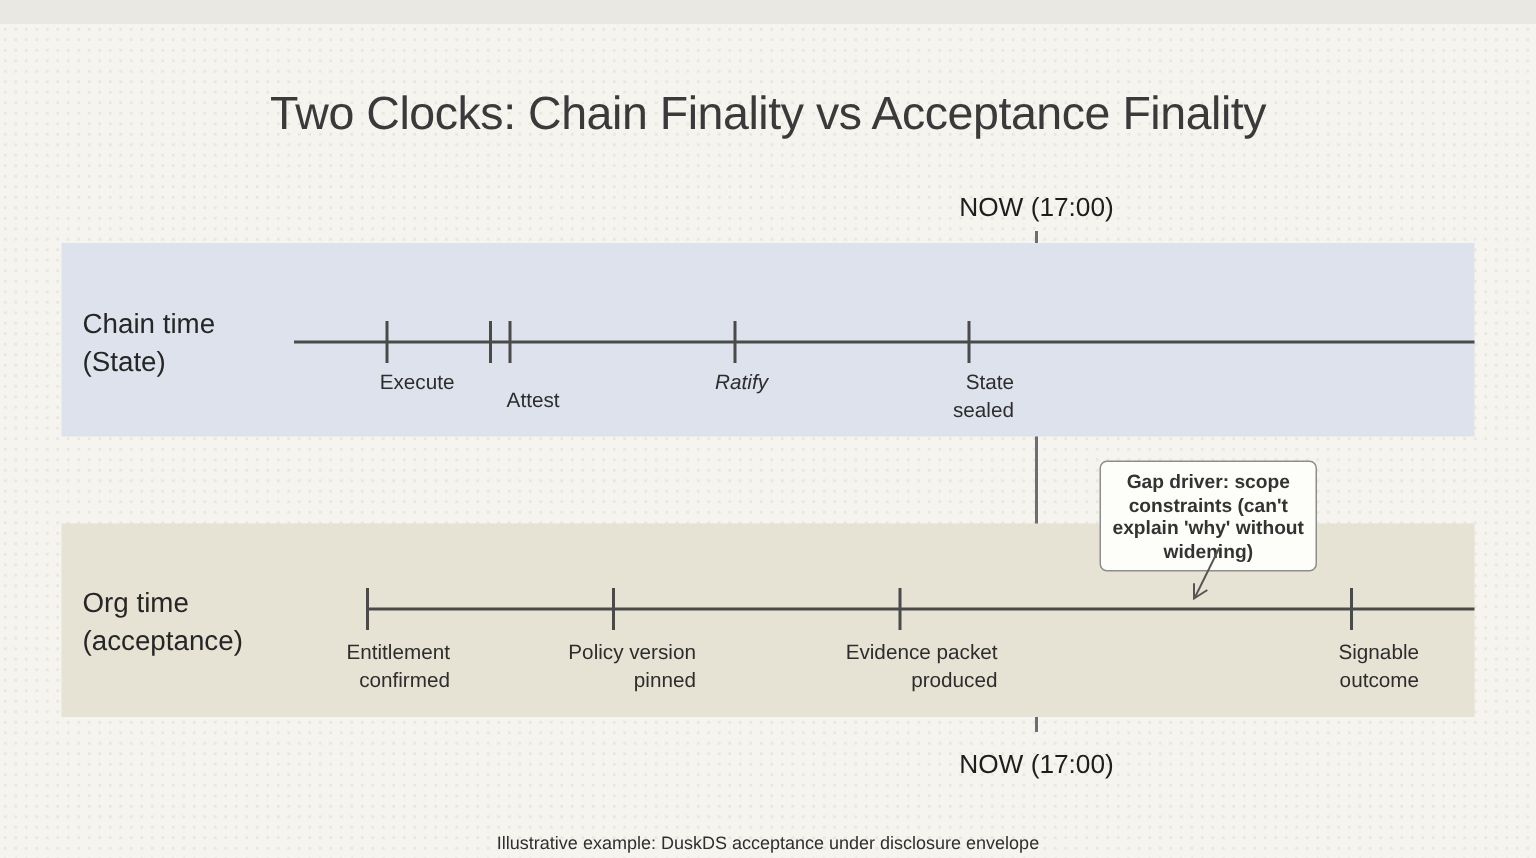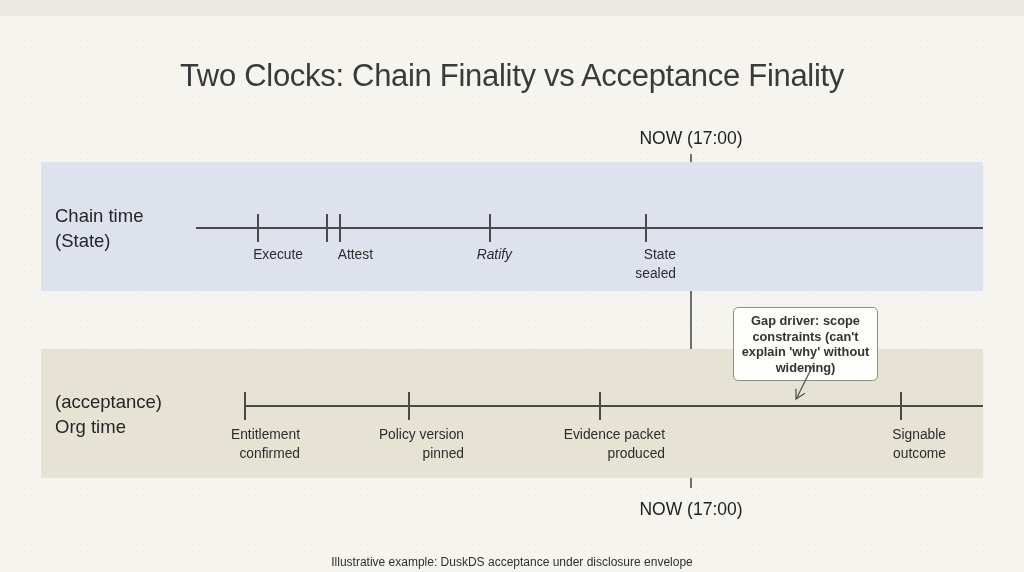--- a/index.html
+++ b/index.html
@@ -142,28 +142,28 @@
   </div>
 
   <div class="hline" style="left:196px; top:211px; width:787px;"></div>
   <div class="tick" style="left:257px; top:198px;"></div>
   <div class="tick" style="left:326px; top:198px;"></div>
   <div class="tick" style="left:339px; top:198px;"></div>
   <div class="tick" style="left:489px; top:198px;"></div>
   <div class="tick" style="left:645px; top:198px;"></div>
 
   <div class="event-label" style="left:258px; top:230px; width:90px;">Execute</div>
-  <div class="event-label" style="left:333px; top:230px; width:80px;">Attest</div>
+  <div class="event-label" style="left:333px; top:242px; width:80px;">Attest</div>
   <div class="event-label" style="left:472px; top:230px; width:80px;font-style:italic;">Ratify</div>
   <div class="event-label" style="left:646px; top:230px; width:60px;">State sealed</div>
 
   <div class="band org"></div>
   <div class="lane-label org">
+    <div>Org time</div>
     <div>(acceptance)</div>
-    <div>Org time</div>
   </div>
 
   <div class="hline" style="left:245px; top:389px; width:738px;"></div>
   <div class="tick" style="left:244px; top:376px;"></div>
   <div class="tick" style="left:408px; top:376px;"></div>
   <div class="tick" style="left:599px; top:376px;"></div>
   <div class="tick" style="left:900px; top:376px;"></div>
 
   <div class="event-label" style="left:245px; top:410px; width:110px;">Entitlement confirmed</div>
   <div class="event-label" style="left:600px; top:410px; width:130px;">Evidence packet produced</div>

